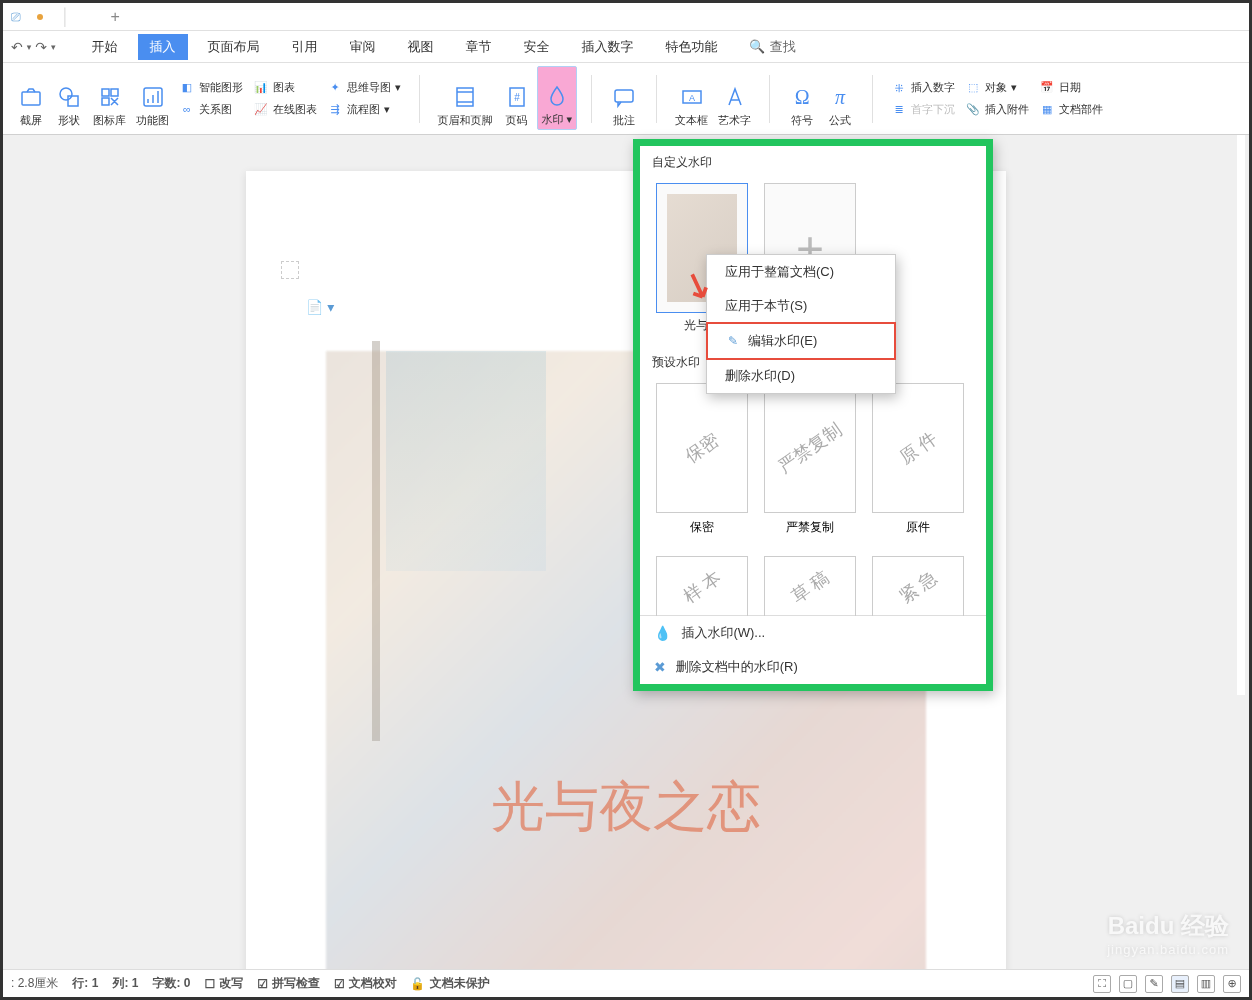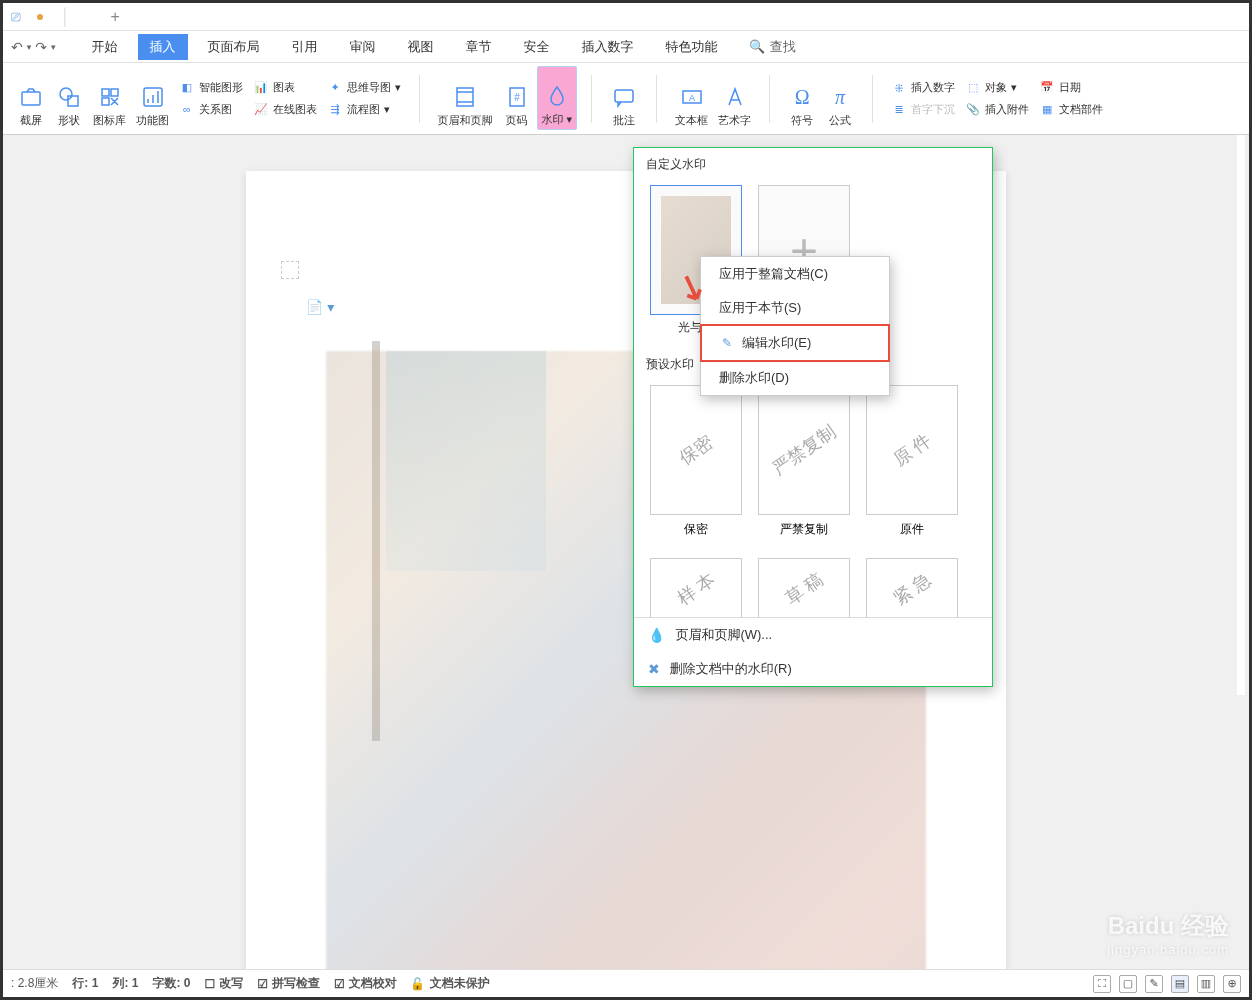--- a/index.html
+++ b/index.html
@@ -41,21 +41,21 @@
 .page-bookmark { position: absolute; top: 128px; left: 60px; color: #5b9bd5; font-size: 14px; }
 
 
 .bg-illustration { position: absolute; top: 180px; left: 80px; right: 80px; bottom: 0; opacity: 0.28; background: linear-gradient(135deg, #b8a088 0%, #d4b896 20%, #8899aa 40%, #aa7766 60%, #cc8877 80%, #886655 100%); filter: blur(1px);}
 .bg-sky { position: absolute; top: 180px; left: 140px; width: 160px; height: 220px; background: linear-gradient(#a8d8f0, #d8f0ff); opacity: 0.35;}
 .bg-palm { position: absolute; top: 170px; left: 90px; width: 80px; height: 400px; opacity: 0.28;}
 .bg-palm::before { content:""; position: absolute; width: 8px; height: 400px; background: #665544; left: 36px;}
 .watermark-text { position: absolute; top: 600px; left: 50%; transform: translateX(-50%); font-size: 54px; color: #e07858; opacity: 0.7; font-family: "KaiTi", "STKaiti", serif; white-space: nowrap;}
 
 
-.watermark-panel { position: absolute; top: 144px; left: 630px; width: 360px; background: #fff; border: 1px solid #22c55e; box-shadow: 2px 4px 12px rgba(0,0,0,0.25); z-index: 100; }
+.watermark-panel { position: absolute; top: 136px; left: 630px; width: 360px; background: #fff; border: 7px solid #22c55e; box-shadow: 2px 4px 12px rgba(0,0,0,0.25); z-index: 100; }
 .wp-section-title { padding: 8px 12px 4px; font-size: 12px; color: #333; }
 .wp-thumbs { display: flex; gap: 16px; padding: 8px 16px 4px; }
 .wp-thumb { width: 92px; text-align: center; }
 .wp-thumb-img { width: 92px; height: 130px; border: 1px solid #4a8ef0; background: #fafafa; display: flex; align-items: center; justify-content: center; position: relative; cursor: pointer;}
 .wp-thumb-img.add { border: 1px solid #ccc; }
 .wp-thumb-img .plus-big { font-size: 48px; color: #bbb; }
 .wp-thumb-label { font-size: 12px; color: #333; padding: 4px 0 8px; }
 .wp-thumb-preview { position: absolute; inset: 10px; background: linear-gradient(135deg,#d8c8b8,#c0b0a0); opacity: 0.6;}
 
 
@@ -293,20 +293,21 @@
   </div>
 </div>
 
 <div class="doc-area">
   <div class="page">
     <div class="page-marker"></div>
     <div class="page-bookmark">📄 ▾</div>
     <div class="bg-sky"></div>
     <div class="bg-palm"></div>
     <div class="bg-illustration"></div>
+    <div class="watermark-text">光与夜之恋</div>
   </div>
 </div>
 
 <div class="watermark-panel">
   <div class="wp-section-title">自定义水印</div>
   <div class="wp-thumbs">
     <div class="wp-thumb">
       <div class="wp-thumb-img">
           <div class="wp-thumb-preview"></div>
         </div>
@@ -373,21 +374,21 @@
         </div>
     </div>
     <div class="wp-preset">
       <div class="wp-preset-box">
           <span>紧 急</span>
         </div>
     </div>
   </div>
   <div class="wp-action">
       <span class="ai">💧</span>
-      <span>页眉和页脚(W)...</span>
+      <span>插入水印(W)...</span>
     </div>
   <div class="wp-action">
       <span class="ai">✖</span>
       <span>删除文档中的水印(R)</span>
     </div>
 </div>
 
 <div class="scroll-ind"></div>
 
 <div class="statusbar">

